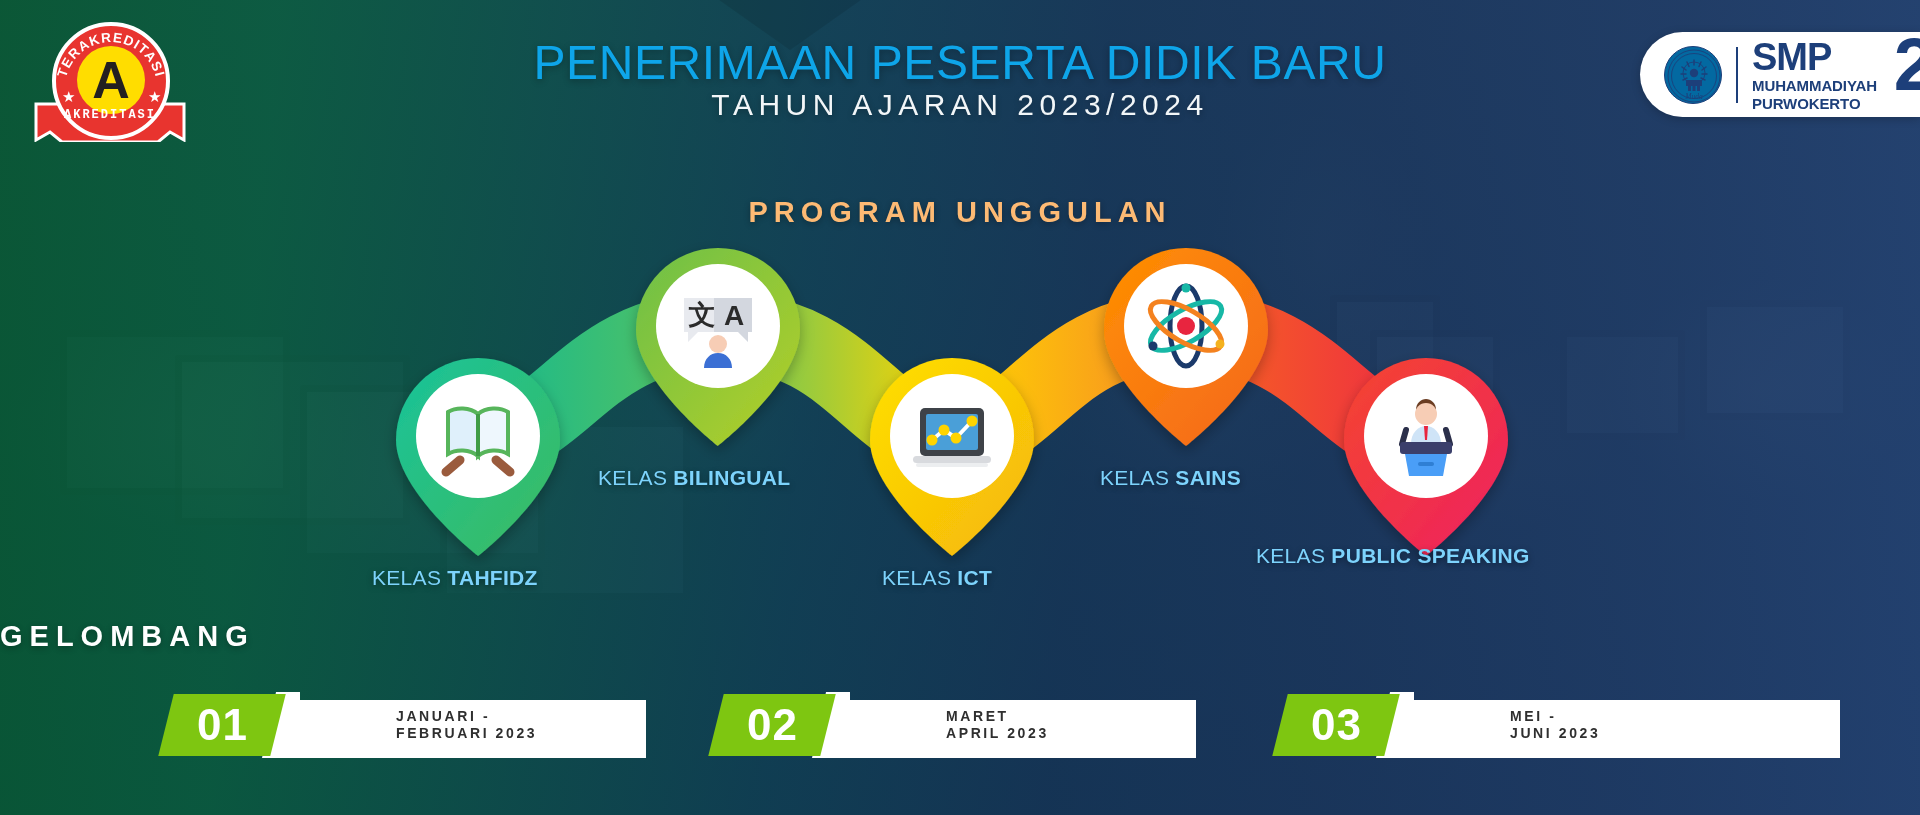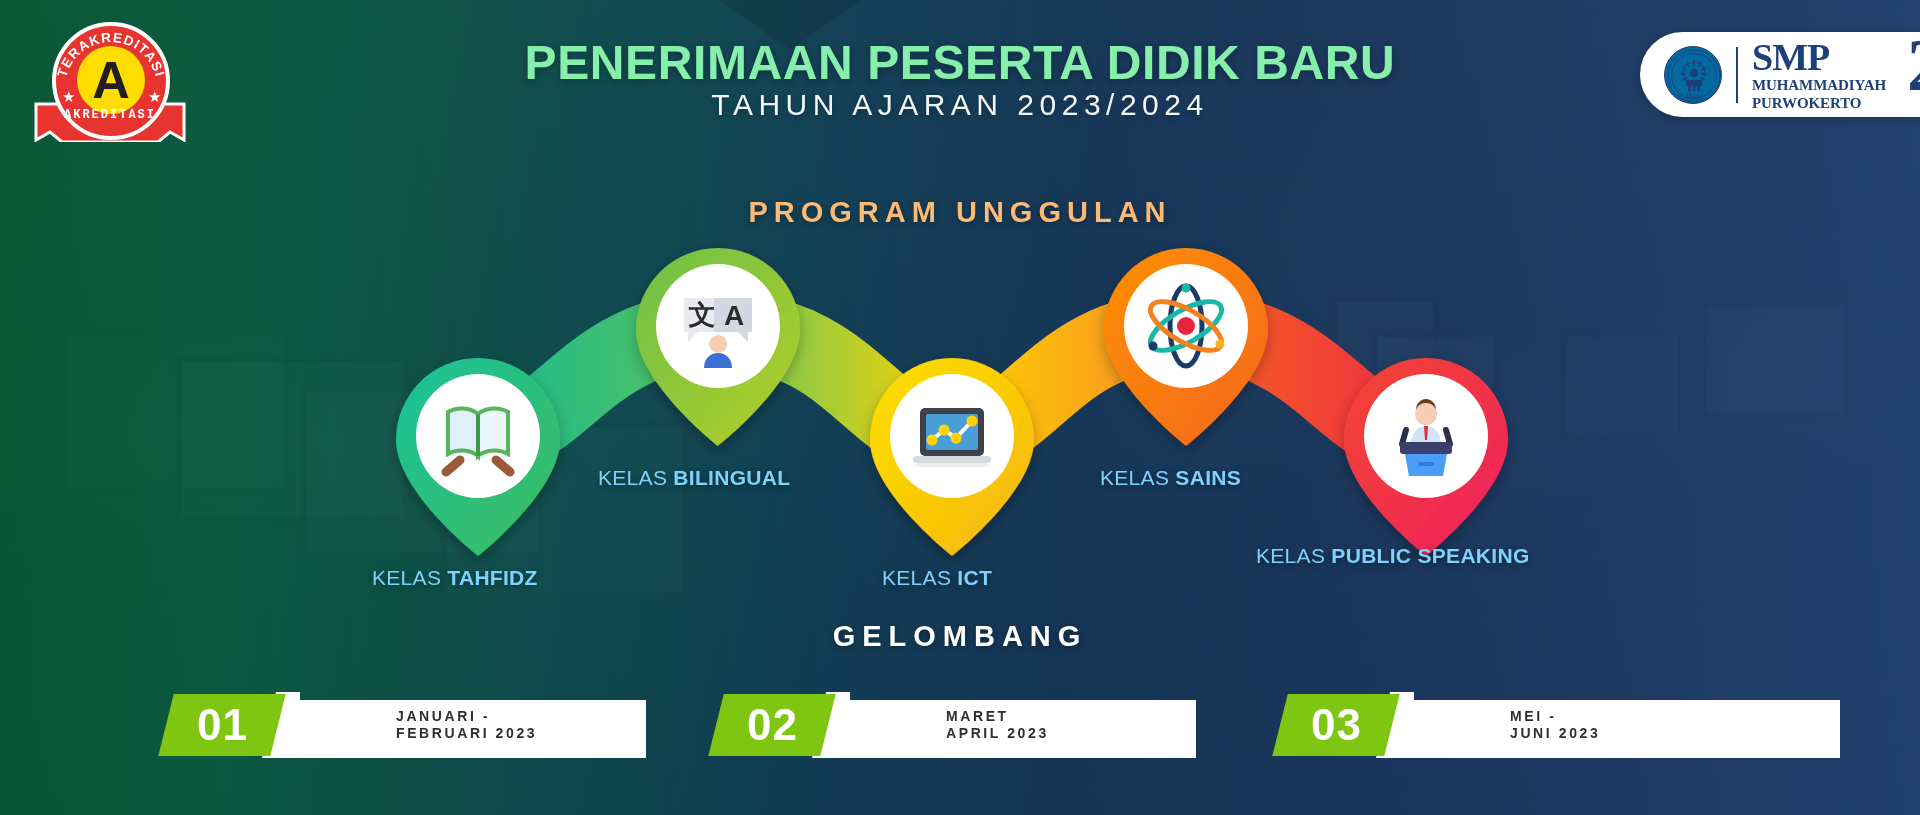--- a/index.html
+++ b/index.html
@@ -86,21 +86,21 @@
     font-weight:bold; letter-spacing:2px;
     font-family:Liberation Mono, monospace;
     z-index:4;
   }
 
   .title-wrap {
     position:absolute; left:0; right:0; top:38px;
     text-align:center;
   }
   .main-title {
-    color:#86efac; font-size:48px; font-weight:bold;
+    color:#0ea5e9; font-size:48px; font-weight:normal;
     letter-spacing:0.6px; line-height:1.05;
     text-shadow:0 2px 7px rgba(0,0,0,.30);
   }
   .sub-title {
     color:#f2f6f8; font-size:30px; font-weight:300;
     letter-spacing:5.5px; 
     text-shadow:0 2px 6px rgba(0,0,0,.28);
   }
 
   .smp-logo {
@@ -112,21 +112,21 @@
     padding-left:24px; gap:14px;
     box-shadow:0 2px 10px rgba(0,0,0,.22);
   }
   .smp-emblem {
     width:58px; height:58px; border-radius:50%;
     border:1.6px solid #1d3f7a; flex:0 0 auto;
     position:relative; overflow:hidden;
     background:#0369a1;
   }
   .smp-divider { width:2px; height:56px; background:#1d3f7a; }
-  .smp-text { position:relative; line-height:1;font-family:Liberation Serif, serif; }
+  .smp-text { position:relative; line-height:1; }
   .smp-smp {
     font-size:38px; font-weight:bold; color:#1d3f7a;
     letter-spacing:-1px;
   }
   .smp-2 {
     position:absolute; right:-58px; top:-10px;
     font-size:74px; font-weight:bold; color:#1d3f7a;
     line-height:1;
   }
   .smp-sub {
@@ -149,21 +149,21 @@
     position:absolute; white-space:nowrap;
     color:#7dd3fc; font-size:21px; font-weight:300;
     letter-spacing:0.3px;
     text-shadow:0 2px 6px rgba(0,0,0,.40);
   }
   .pin-label b { font-weight:bold; }
 
   
   .gel-head {
     position:absolute; left:0; right:0; top:620px;
-    text-align:center; color:#fff;
+    text-align:left; color:#fff;
     font-size:29px; font-weight:bold; letter-spacing:7px;
     text-shadow:0 2px 6px rgba(0,0,0,.30);
   }
   .wave {
     position:absolute; top:692px; height:66px;
   }
   .wave-num {
     position:absolute; left:0; top:2px;
     width:112px; height:62px;
     background:#7ec611;

